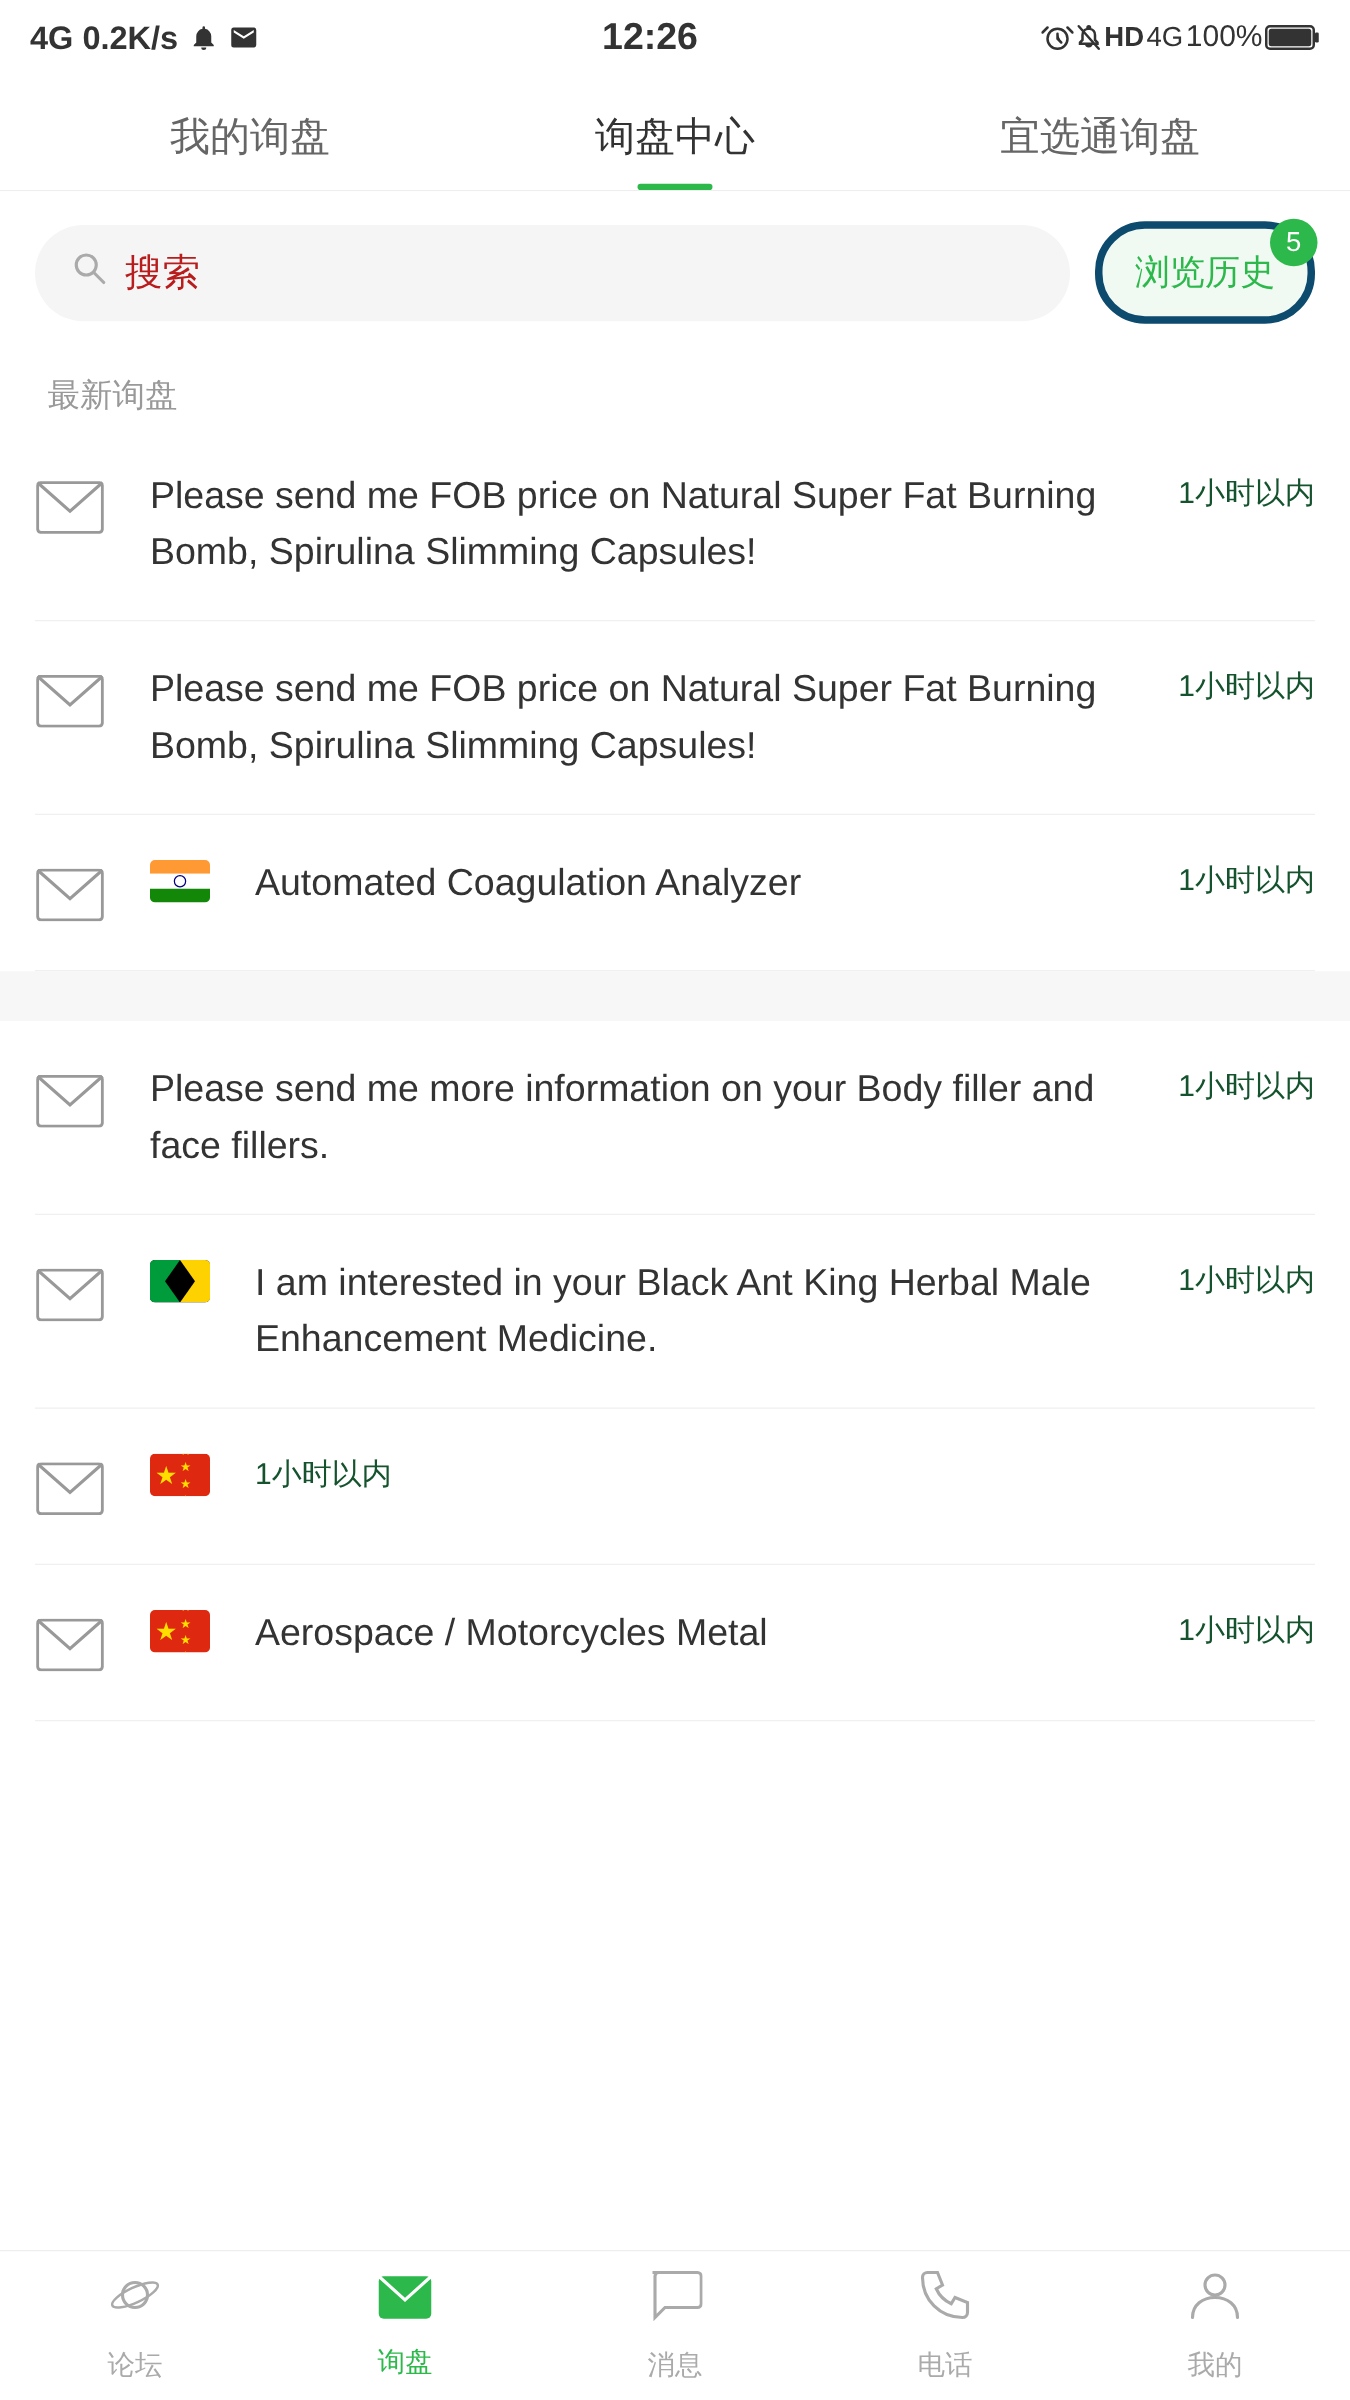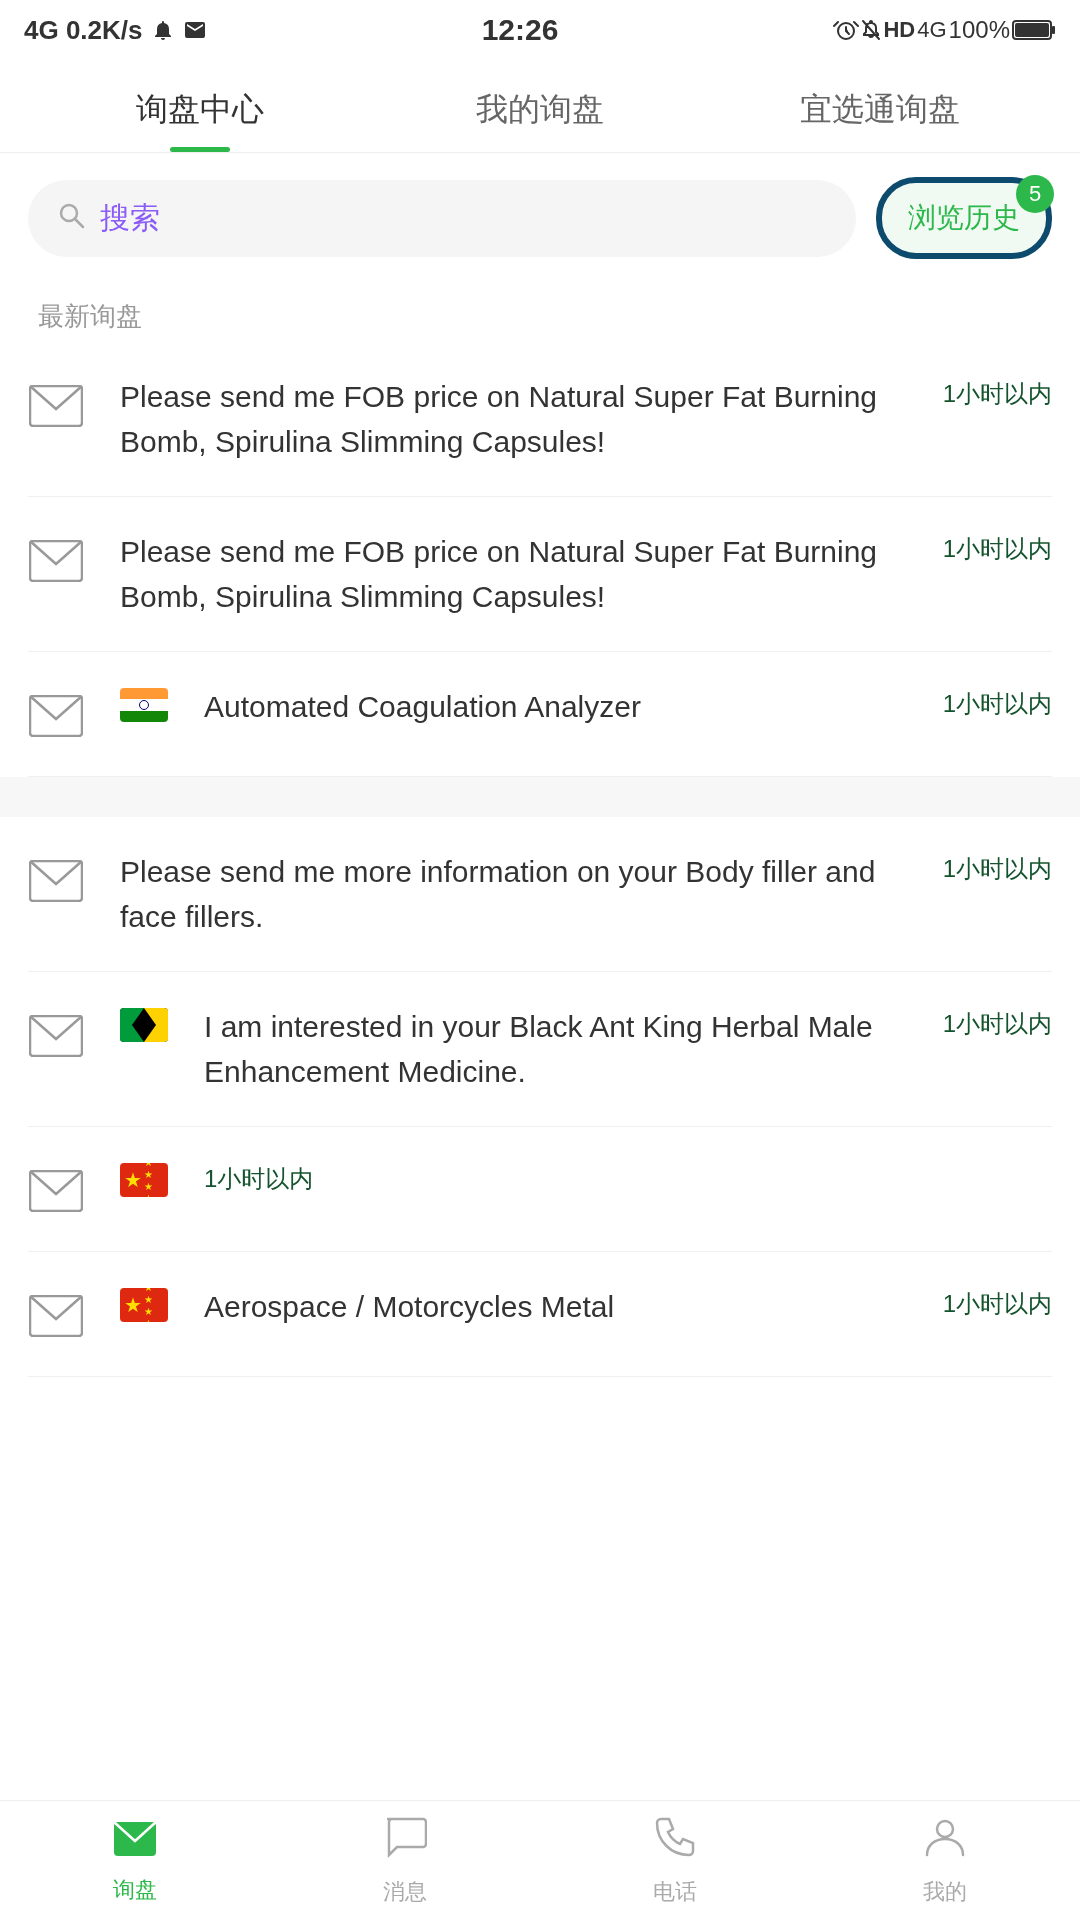--- a/index.html
+++ b/index.html
@@ -78,21 +78,21 @@
       display: flex;
       align-items: center;
       padding: 18px 28px;
       gap: 14px;
     }
     .search-icon-wrap {
       color: #aaa;
       font-size: 30px;
     }
     .search-placeholder {
-      color: #8b5cf6;
+      color: #b91c1c;
       font-size: 30px;
     }
     .browse-history-btn {
       background: #f0faf3;
       border: 6px solid #0c4a6e;
       border-radius: 40px;
       padding: 16px 26px;
       color: #2db84b;
       font-size: 28px;
       white-space: nowrap;
@@ -336,22 +336,22 @@
     <span>100%</span>
     <svg width="44" height="22" viewBox="0 0 44 22">
       <rect x="1" y="2" width="38" height="18" rx="3" ry="3" fill="none" stroke="#333" stroke-width="2"></rect>
       <rect x="3" y="4" width="34" height="14" rx="2" ry="2" fill="#333"></rect>
       <rect x="40" y="7" width="3" height="8" rx="1" ry="1" fill="#333"></rect>
     </svg>
   </div>
 </div>
 
 <div class="tab-bar">
+  <div class="tab-item">我的询盘</div>
   <div class="tab-item active">询盘中心</div>
-  <div class="tab-item">我的询盘</div>
   <div class="tab-item">宜选通询盘</div>
 </div>
 
 <div class="search-area">
   <div class="search-box">
     <div class="search-icon-wrap">
       <svg width="30" height="30" viewBox="0 0 30 30" fill="none">
         <circle cx="13" cy="13" r="8" stroke="#aaa" stroke-width="2.5"></circle>
         <line x1="19" y1="19" x2="27" y2="27" stroke="#aaa" stroke-width="2.5" stroke-linecap="round"></line>
       </svg>
@@ -514,20 +514,29 @@
       </div>
     </div>
   </div>
 
 </div>
 
 <div style="height: 130px;"></div>
 
 <div class="bottom-nav">
 
+  <div class="bottom-nav-item">
+    <div class="bottom-nav-icon">
+      <svg width="44" height="44" viewBox="0 0 44 44" fill="none">
+        <circle cx="22" cy="22" r="10" stroke="#aaa" stroke-width="2.5"></circle>
+        <ellipse cx="22" cy="22" rx="20" ry="6" stroke="#aaa" stroke-width="2" transform="rotate(-25 22 22)"></ellipse>
+      </svg>
+    </div>
+    <span class="bottom-nav-label">论坛</span>
+  </div>
 
   <div class="bottom-nav-item">
     <div class="bottom-nav-icon active">
       <svg width="44" height="36" viewBox="0 0 44 36" fill="none">
         <rect x="1" y="1" width="42" height="34" rx="4" fill="#2db84b"></rect>
         <polyline points="1,1 22,20 43,1" fill="none" stroke="white" stroke-width="2.5"></polyline>
       </svg>
     </div>
     <span class="bottom-nav-label active">询盘</span>
   </div>

